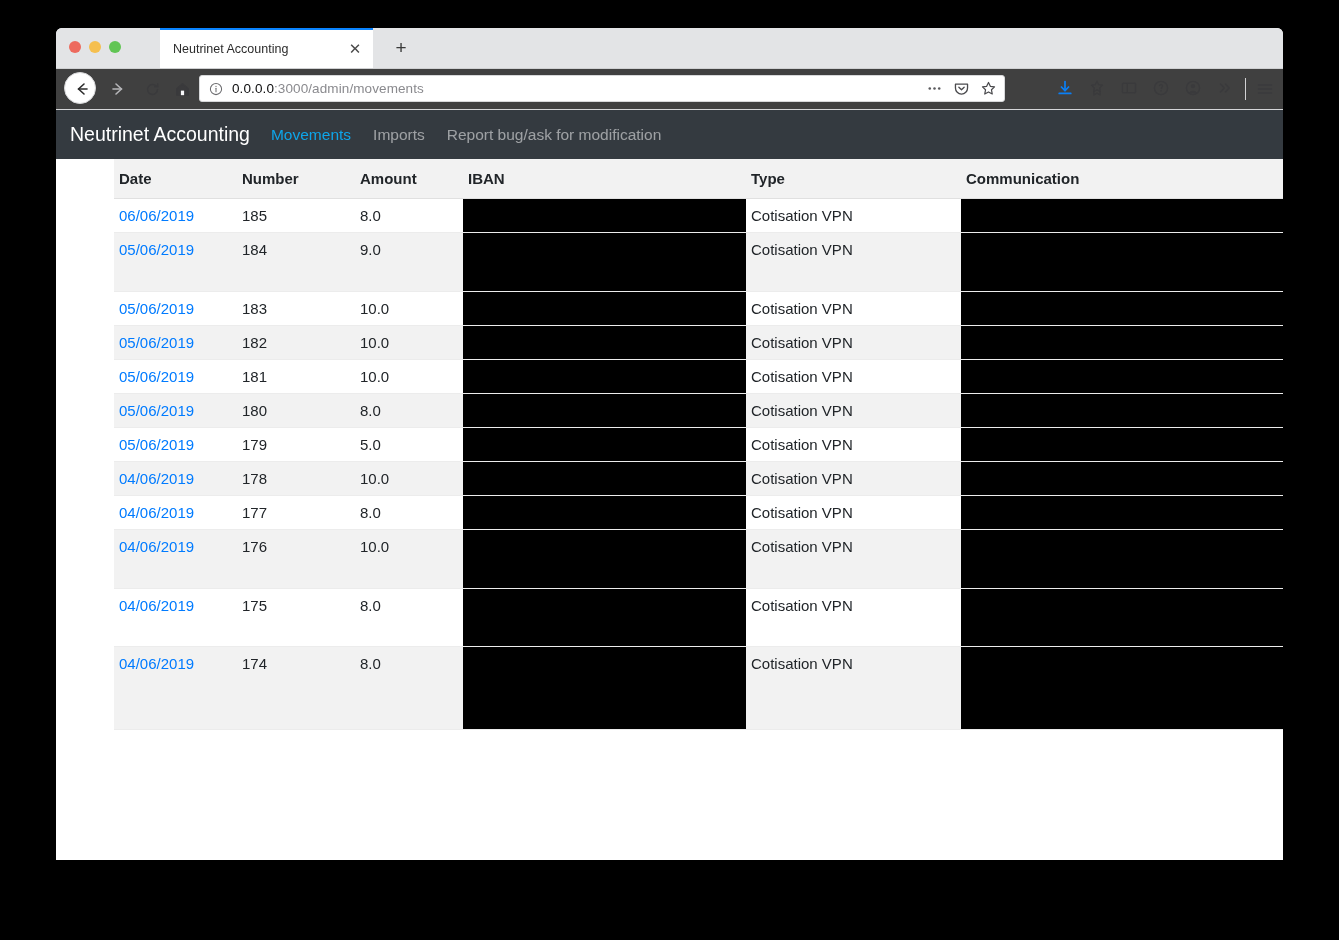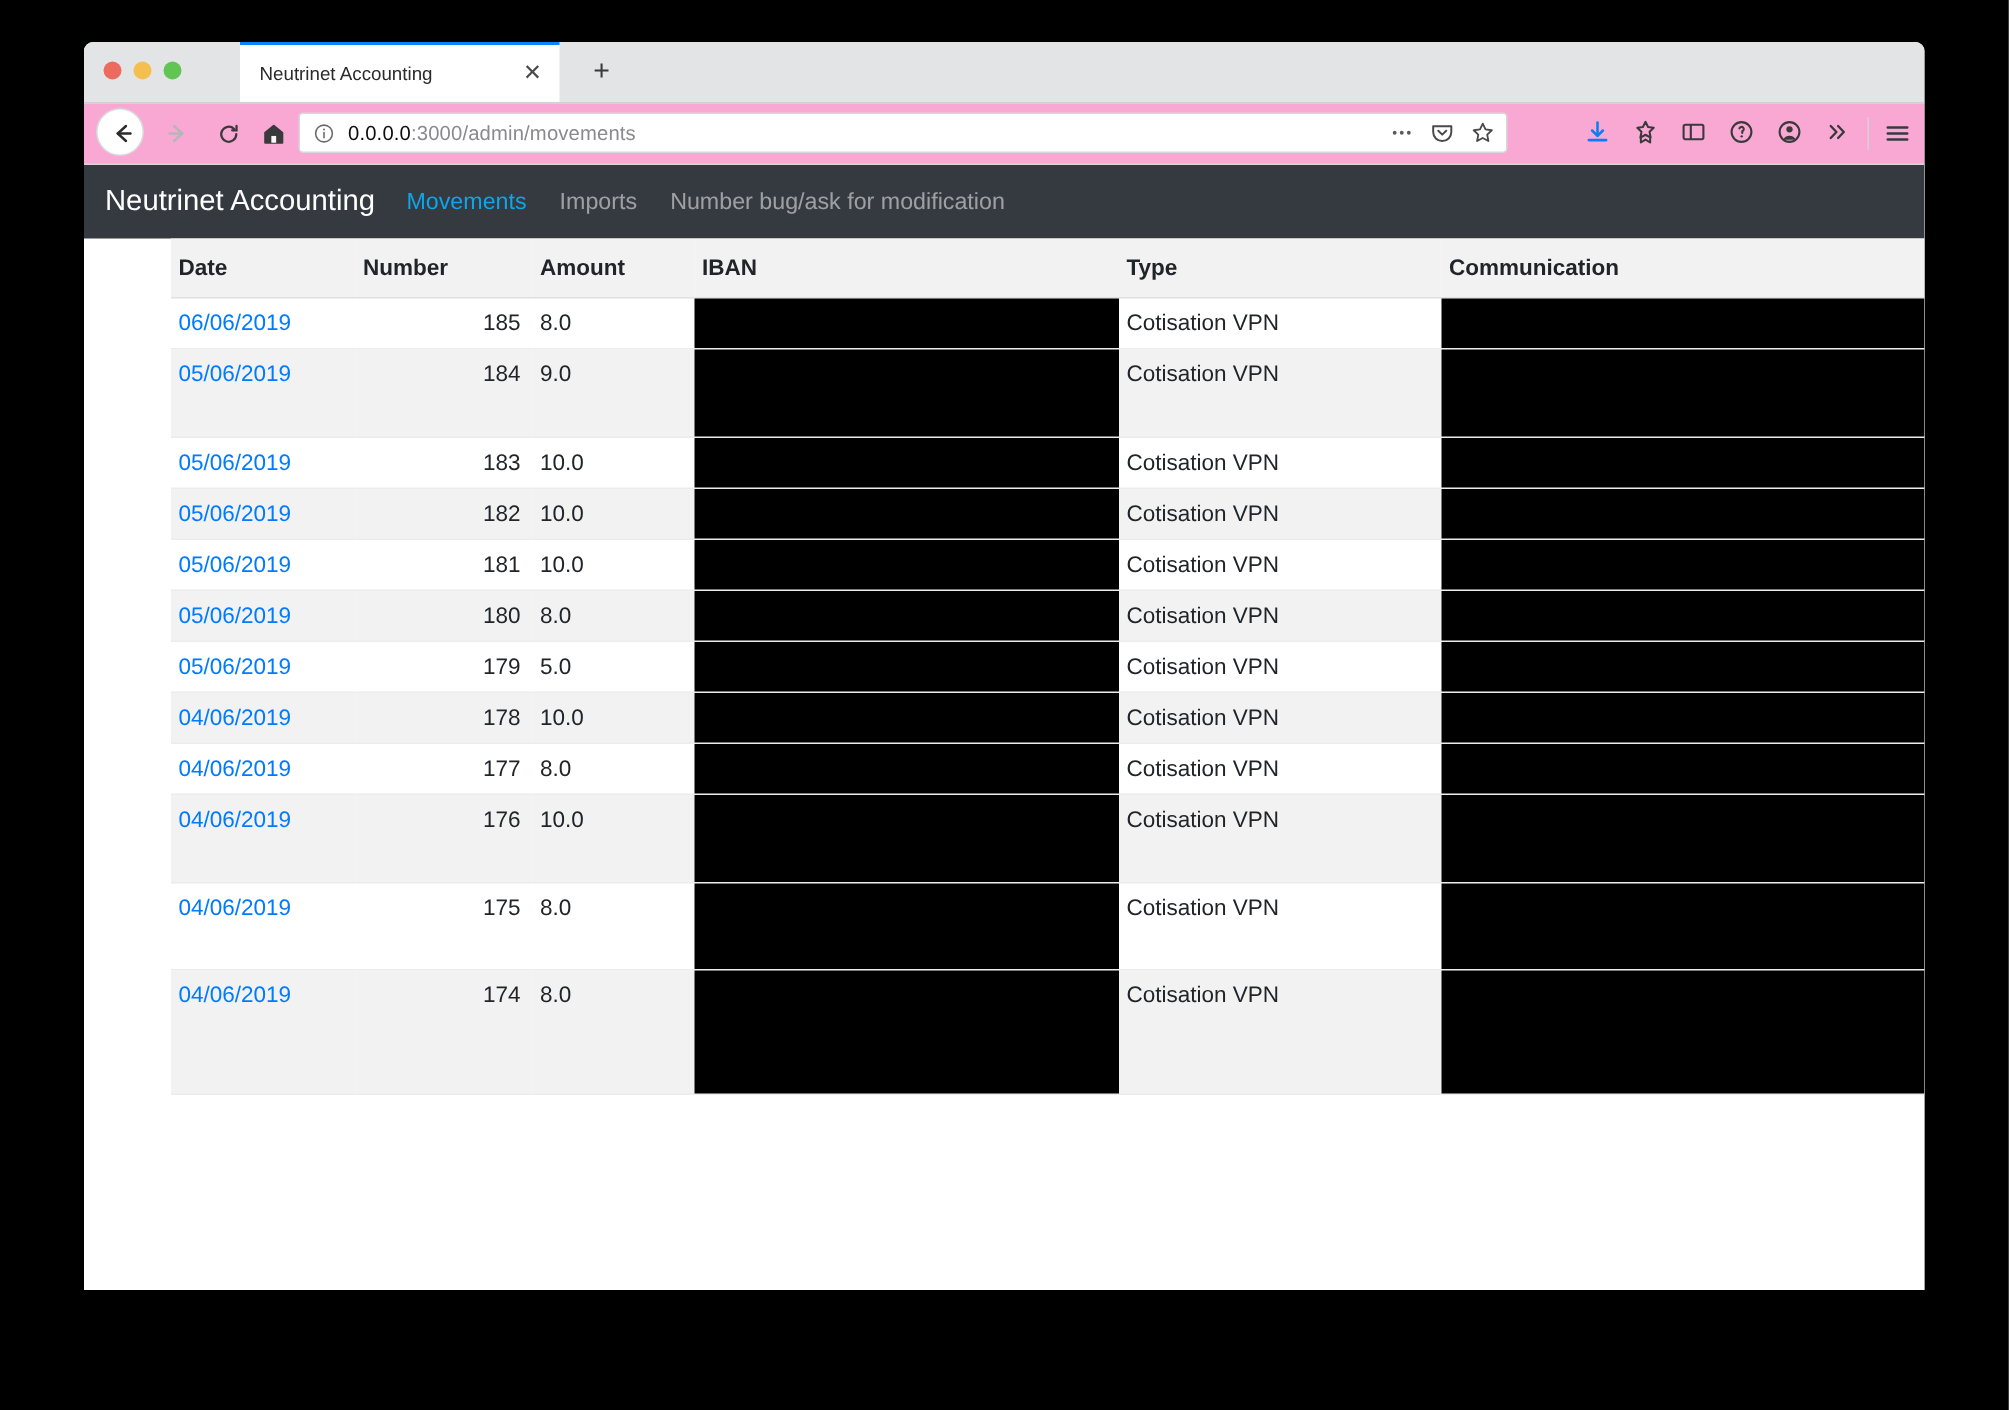--- a/index.html
+++ b/index.html
@@ -87,21 +87,21 @@
     font-size: 19px;
     line-height: 17px;
     text-align: center;
     cursor: pointer;
   }
 
   
   #navbar-chrome {
     position: relative;
     height: 40px;
-    background: #f9a8d4;
+    background: #404040;
     border-bottom: 1px solid #d5d6d8;
   }
   .navbtn {
     position: absolute;
     top: 8px;
     width: 24px; height: 24px;
     display: flex; align-items: center; justify-content: center;
     cursor: pointer;
   }
   #btn-back    { left: 14px; }
@@ -278,21 +278,21 @@
   }
   #mv-table td {
     padding: 8px 8px 8px 5px;
     color: #212529;
     vertical-align: top;
     border-bottom: 1px solid #ececec;
   }
   #mv-table tbody tr:nth-child(even) { background: #f2f2f2; }
   #mv-table tbody tr:nth-child(odd)  { background: #ffffff; }
   .c-date   { width: 110px; }
-  .c-number { width: 105px; text-align: right; }
+  .c-number { width: 105px; }
   .c-amount { width: 95px; }
   .c-iban   { width: 270px; }
   .c-type   { width: 202px; }
   .c-comm   { width: 318px; }
 
   .datelink {
     color: #007bff;
     text-decoration: none;
     cursor: pointer;
   }
@@ -449,21 +449,21 @@
       </svg>
     </div>
   </div>
 
   <div id="viewport">
 
     <div id="app-navbar">
       <span id="brand">Neutrinet Accounting</span>
       <span class="navlink active">Movements</span>
       <span class="navlink muted">Imports</span>
-      <span class="navlink muted">Number bug/ask for modification</span>
+      <span class="navlink muted">Report bug/ask for modification</span>
     </div>
 
     <div id="content">
 
 
       <table id="mv-table">
         <thead>
           <tr>
             <th class="c-date">Date</th>
             <th class="c-number">Number</th>

